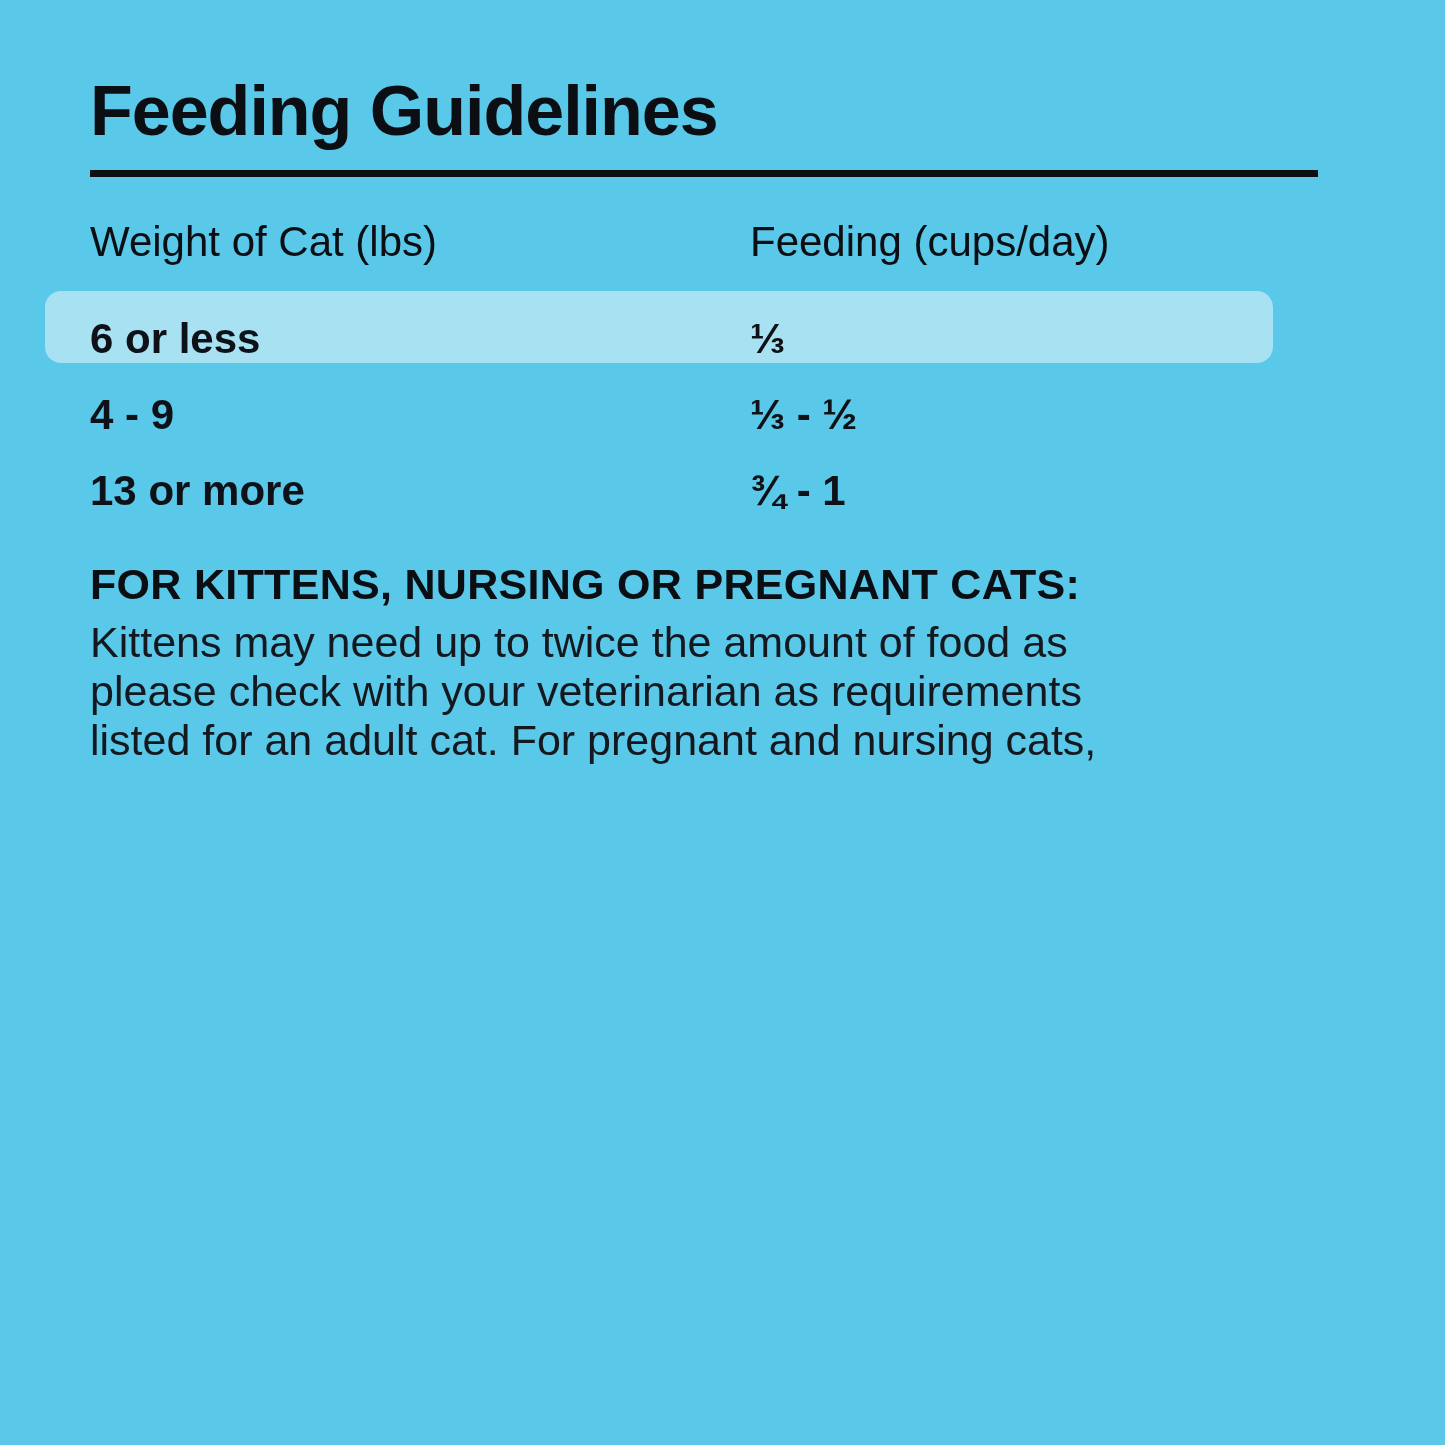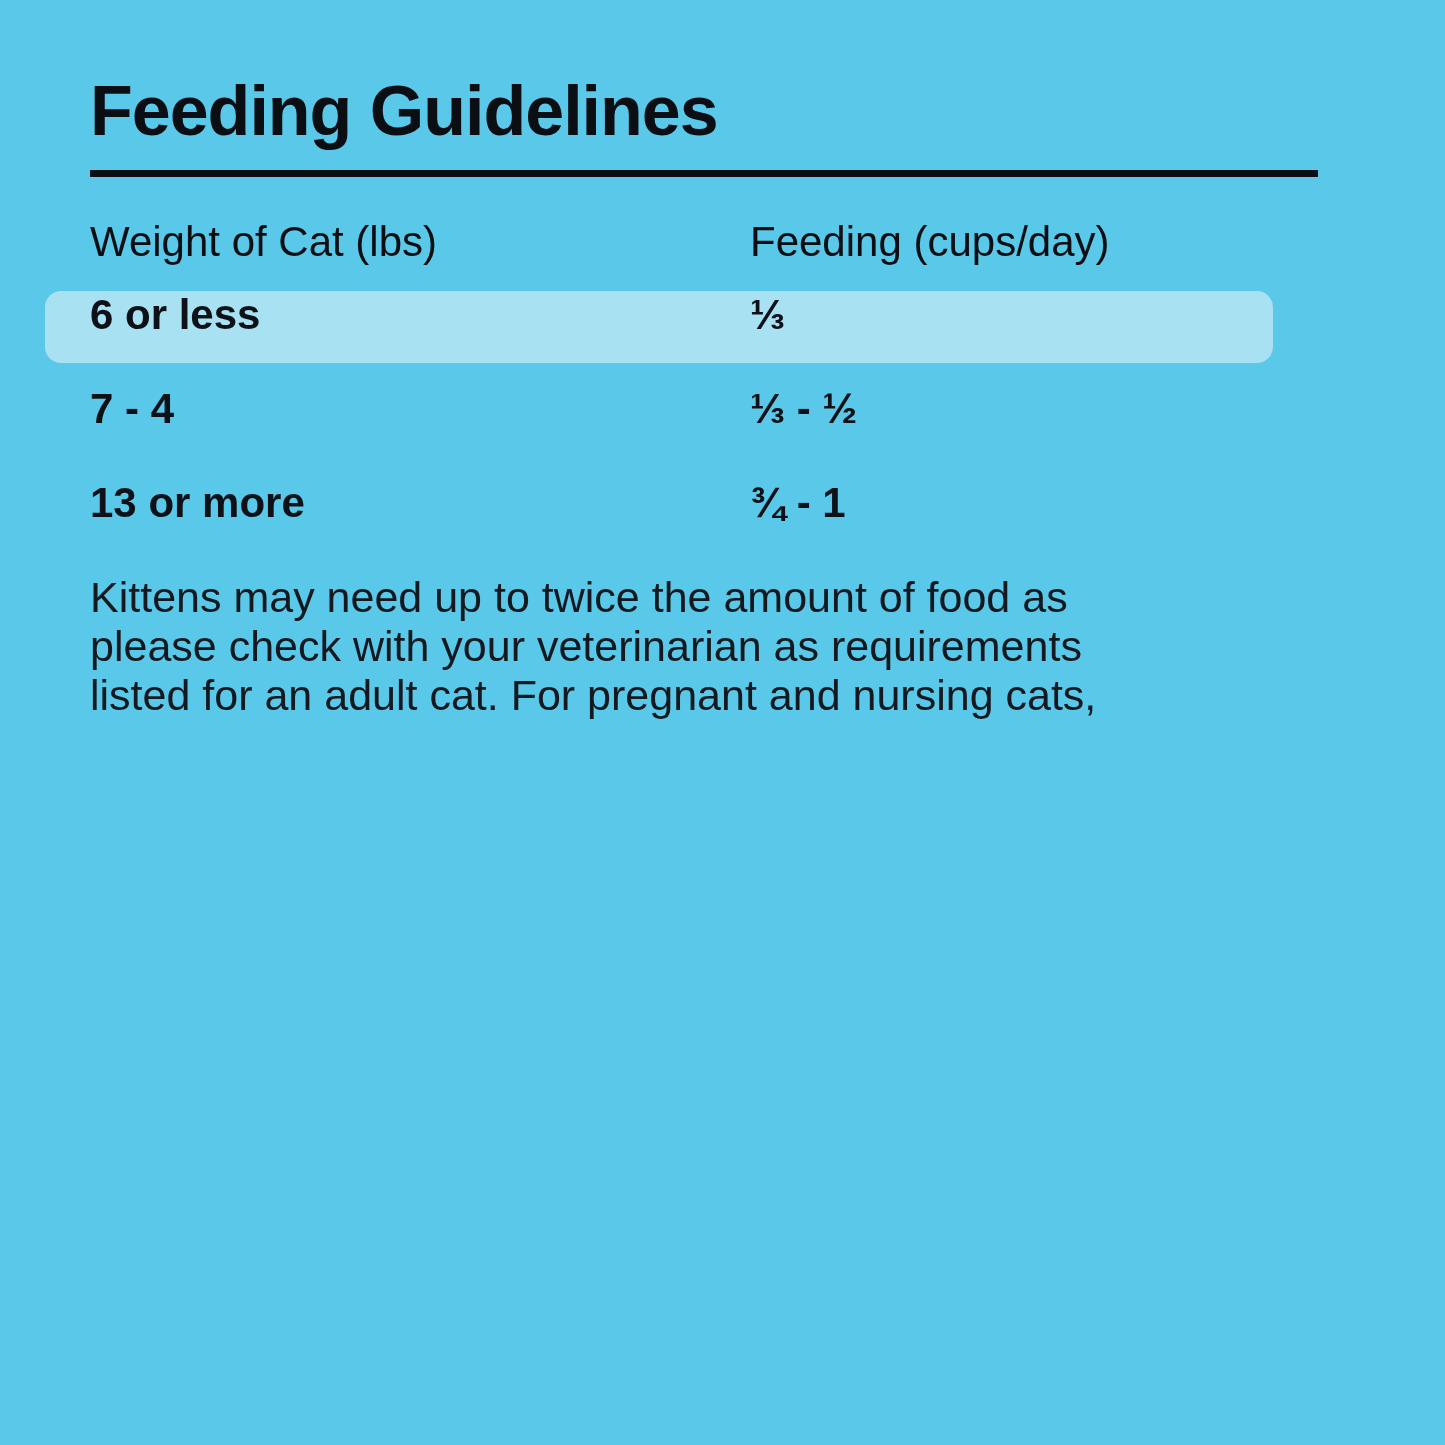--- a/index.html
+++ b/index.html
@@ -42,40 +42,40 @@
     font-size: 42px;
     font-weight: 400;
     line-height: 1.1;
     color: #0B0E13;
   }
   .col1 { width: 660px; flex: 0 0 660px; }
   .col2 { flex: 1; }
   .rows { margin-top: 26px; }
   .row {
     display: flex;
-    align-items: flex-start;
+    align-items: flex-end;
     height: 72px;
-    margin: 0 -45px 22px -45px;
+    margin: 0 -45px 4px -45px;
     padding: 0 45px;
     border-radius: 16px;
     font-size: 42px;
     font-weight: 700;
   }
   .row.highlight { background: #A7E1F2; }
   .serving { font-weight: 700; }
   .note-heading {
     margin-top: 48px;
     font-size: 43px;
     font-weight: 700;
     letter-spacing: 0.3px;
     color: #0B0E13;
     line-height: 1.0;
   }
   .note-body {
-    margin-top: 0;
+    margin-top: 12px;
     font-size: 43px;
     font-weight: 400;
     line-height: 49px;
     color: #14181F;
   }
 </style>
 </head>
 <body>
 
 <div class="panel">
@@ -90,32 +90,33 @@
   </div>
 
   <div class="rows">
 
     <div class="row highlight">
       <div class="col1 weight">6 or less</div>
       <div class="col2 serving">⅓</div>
     </div>
 
     <div class="row">
-      <div class="col1 weight">7 - 4</div>
+      <div class="col1 weight">4 - 9</div>
       <div class="col2 serving">⅓ - ½</div>
     </div>
 
 
     <div class="row">
       <div class="col1 weight">13 or more</div>
       <div class="col2 serving">¾ - 1</div>
     </div>
 
   </div>
 
+  <div class="note-heading">FOR KITTENS, NURSING OR PREGNANT CATS:</div>
 
   <div class="note-body">
     <div>Kittens may need up to twice the amount of food as</div>
     <div>please check with your veterinarian as requirements</div>
     <div>listed for an adult cat. For pregnant and nursing cats,</div>
   </div>
 
 </div>
 
 </body></html>

